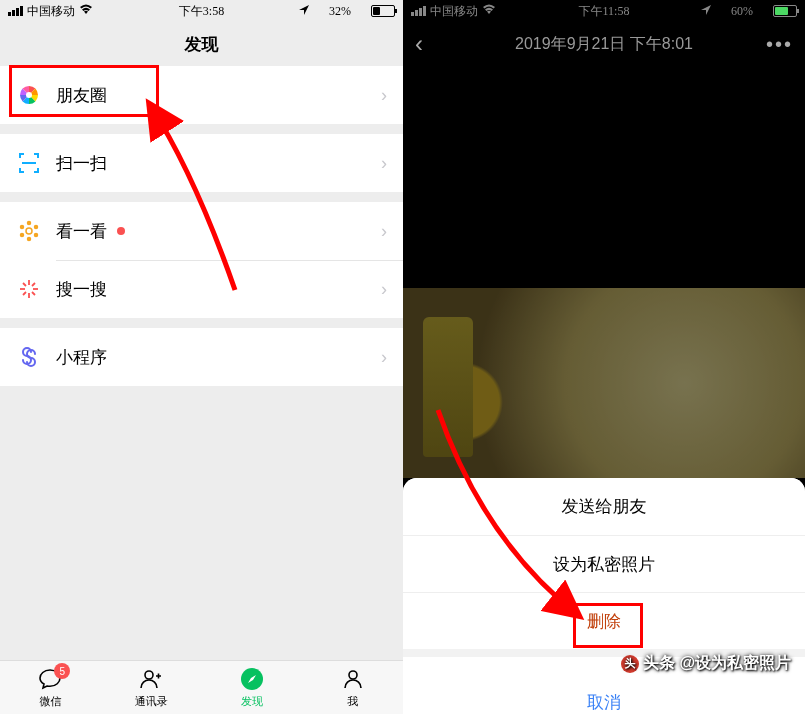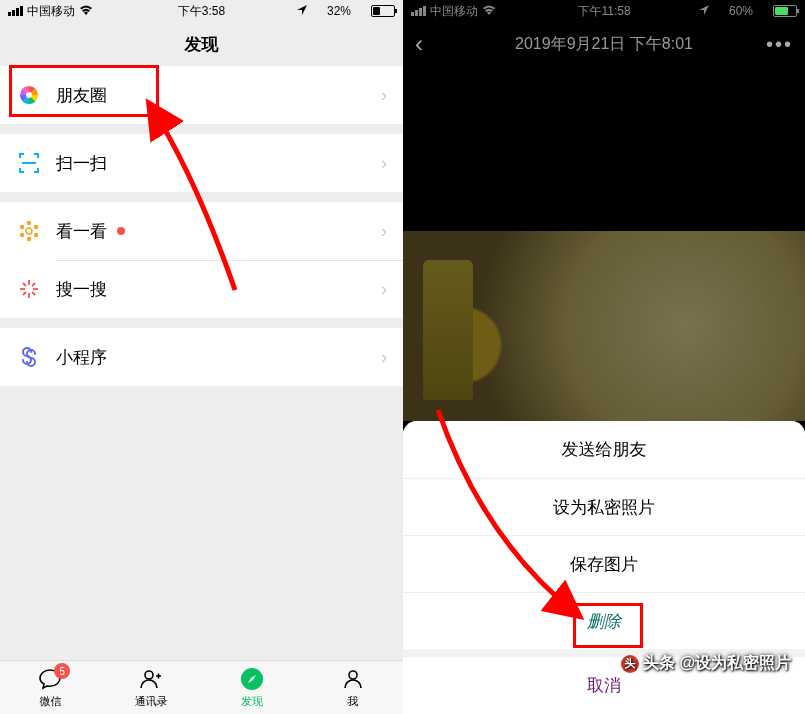--- a/index.html
+++ b/index.html
@@ -22,20 +22,21 @@
   .phone-right { width: 402px; background: #000; }
 
   
   .statusbar {
     height: 22px;
     font-size: 12px;
     display: flex;
     align-items: center;
     padding: 0 8px;
     position: relative;
+    font-family: Liberation Serif, serif;
   }
   .statusbar-left { color: #000; background: #ededed; }
   .statusbar-right { color: #888; background: #000; }
   .sb-left { display: flex; align-items: center; gap: 4px; }
   .sb-center { position: absolute; left: 50%; transform: translateX(-50%); }
   .sb-right { margin-left: auto; display: flex; align-items: center; gap: 20px; }
   .signal-bars { display: inline-flex; gap: 1px; align-items: flex-end; }
   .signal-bars span { width: 3px; background: currentColor; }
   .signal-bars span:nth-child(1){height:4px}
   .signal-bars span:nth-child(2){height:6px}
@@ -125,23 +126,23 @@
   .action-sheet {
     background: #fff;
     border-radius: 14px 14px 0 0;
     overflow: hidden;
   }
   .sheet-item {
     height: 57px; display: flex; align-items: center; justify-content: center;
     font-size: 17px; color: #000; background: #fff; position: relative;
   }
   .sheet-item + .sheet-item { border-top: 1px solid #eee; }
-  .sheet-item.danger { color: #0f766e; font-style: italic; }
+  .sheet-item.danger { color: #c2410c; }
   .sheet-cancel-gap { height: 8px; background: #f2f2f2; }
-  .sheet-cancel { height: 57px; display: flex; align-items: center; justify-content: center; font-size: 17px; color: #701a75; background: #fff; position: relative; }
+  .sheet-cancel { height: 57px; display: flex; align-items: flex-end; justify-content: center; font-size: 17px; color: #3b82f6; background: #fff; position: relative; }
 
   
   .arrow-svg { position: absolute; pointer-events: none; }
 
   .watermark {
     position: absolute; color: #fff; font-size: 16px; font-weight: 600;
     text-shadow: 0 0 4px #000, 1px 1px 2px #000;
     display: flex; align-items: center; gap: 4px;
   }
   .wm-logo {
@@ -360,23 +361,20 @@
     <div class="photo"></div>
   </div>
 
   <div class="action-sheet">
     <div class="sheet-item">
         <span>发送给朋友</span>
       </div>
     <div class="sheet-item">
         <span>设为私密照片</span>
       </div>
-    <div class="sheet-item">
-        <span>保存图片</span>
-      </div>
     <div class="sheet-item danger">
         <span>删除</span>
       </div>
     <div class="sheet-cancel-gap"></div>
     <div class="sheet-cancel">
         <span>取消</span>
       </div>
   </div>
 
   <div class="highlight-box-1" style="left:170px; bottom:66px; width:70px; height:45px;"></div>

